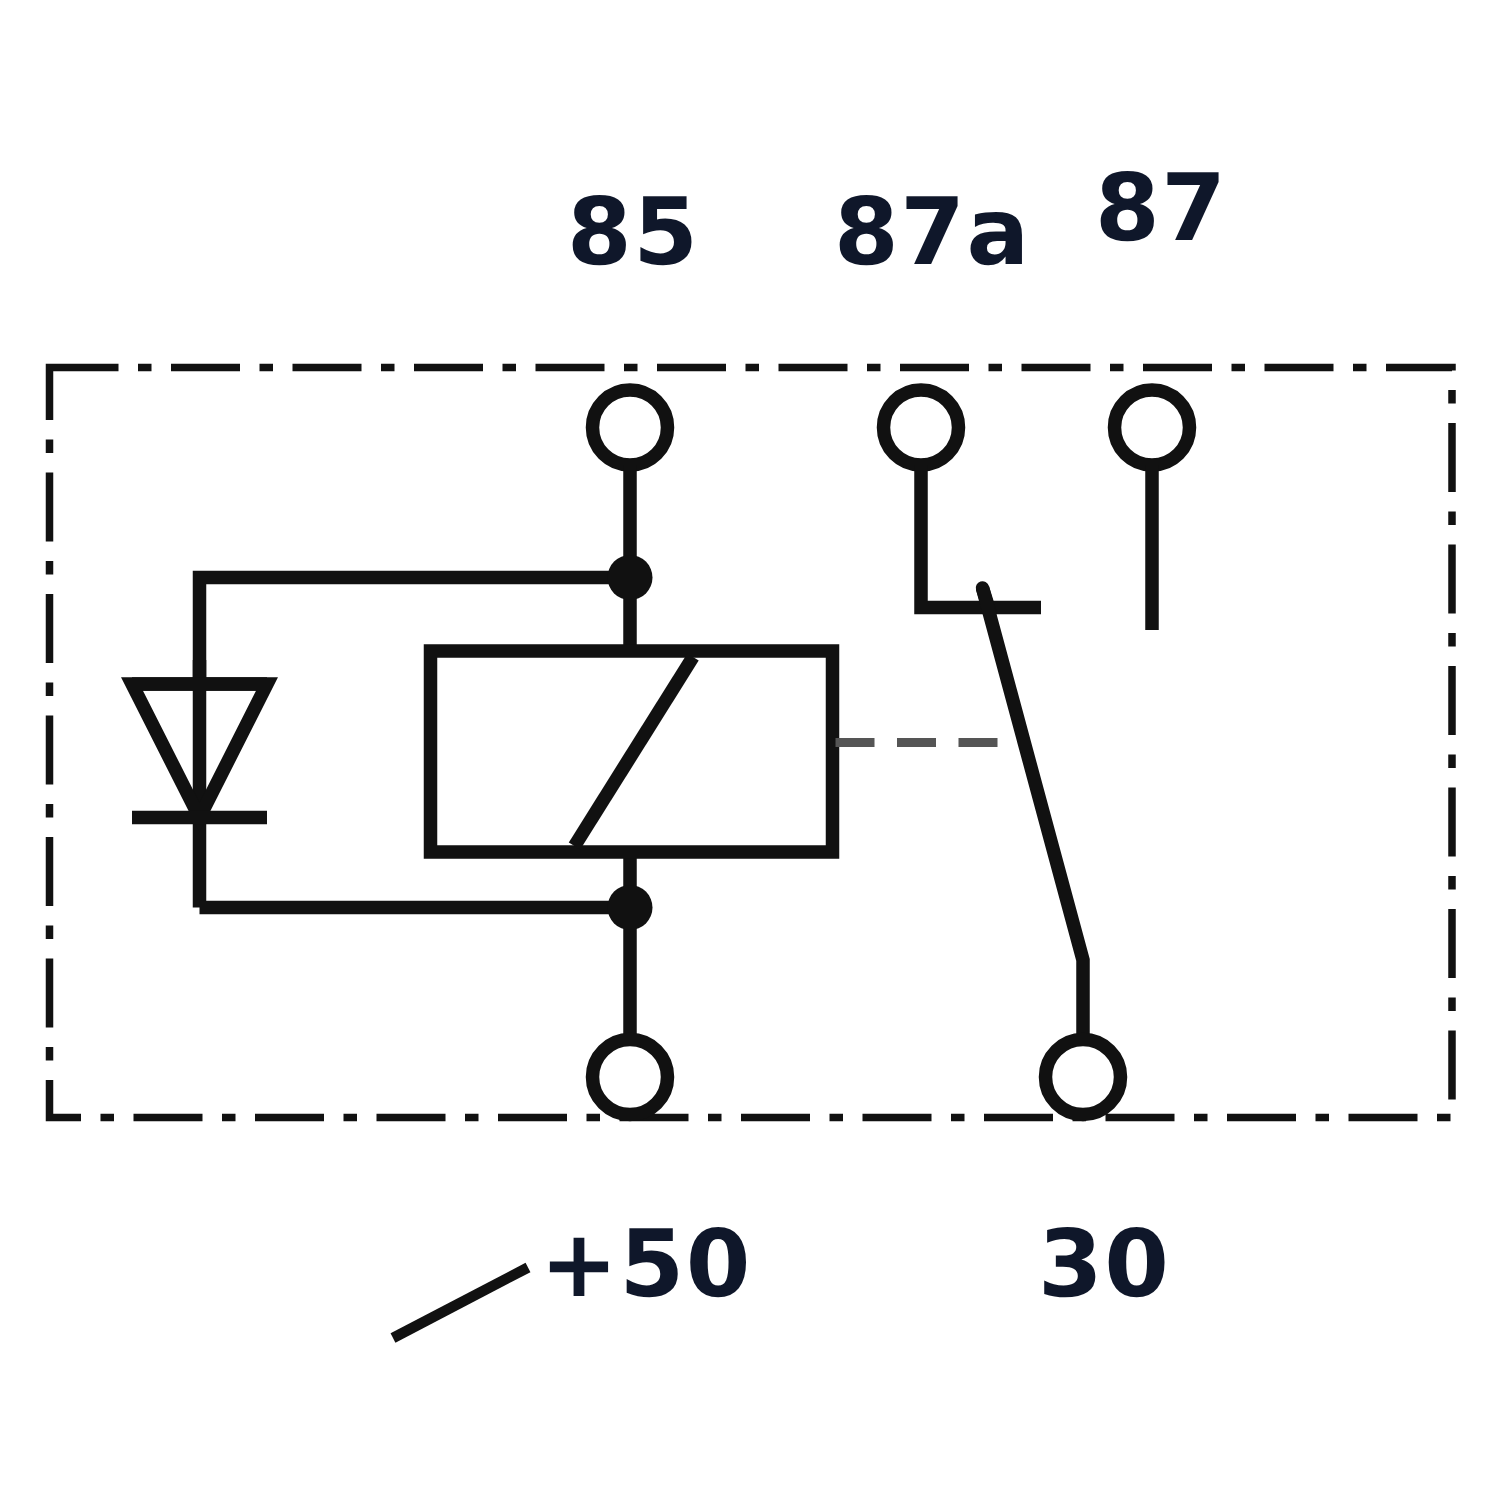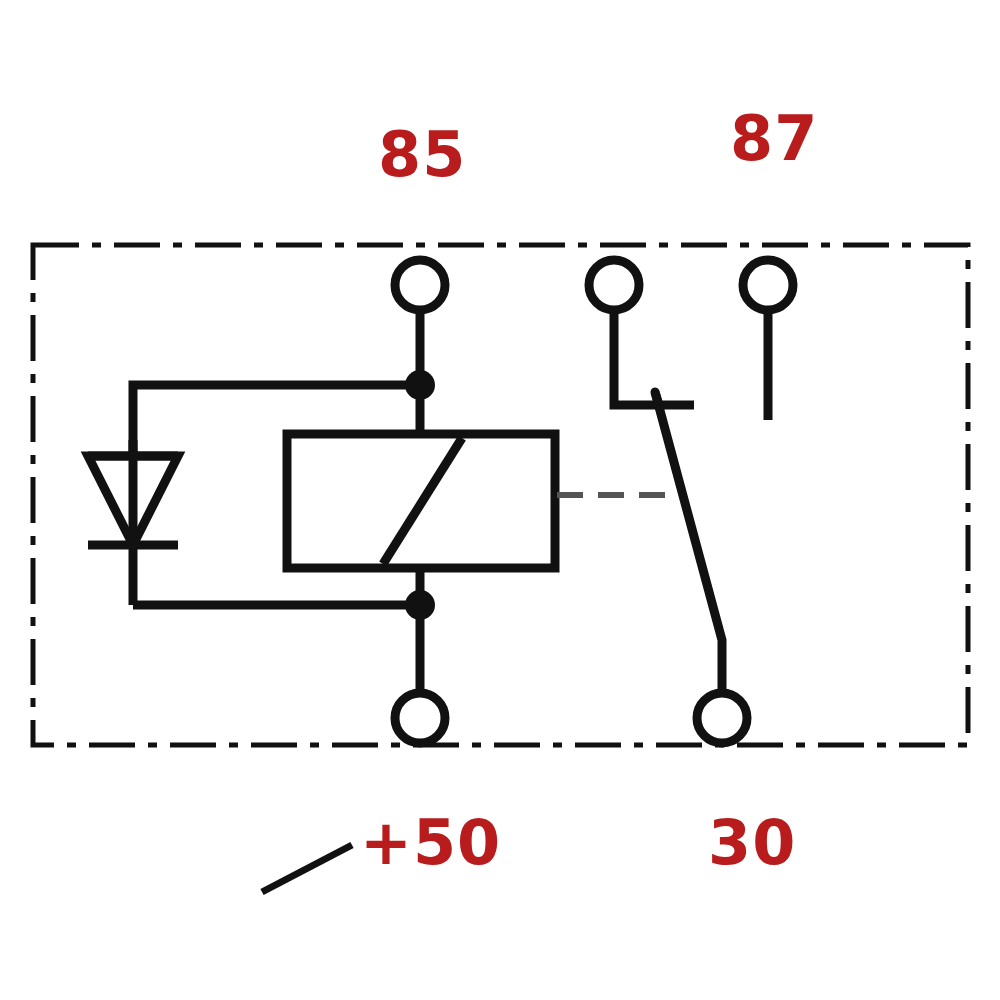--- a/index.html
+++ b/index.html
@@ -23,31 +23,31 @@
     top: 0;
     left: 0;
     width: 1000px;
     height: 1000px;
   }
   .term-label {
     position: absolute;
     font-family: "DejaVu Sans", sans-serif;
     font-weight: 700;
     font-size: 62px;
-    color: #b91c1c;
+    color: #0f172a;
     letter-spacing: 1px;
     white-space: nowrap;
     line-height: 1;
     user-select: none;
   }
   .lbl-85   { left: 378px; top: 124px; }
   .lbl-87a  { left: 556px; top: 124px; }
   .lbl-87   { left: 730px; top: 108px; }
   .lbl-86   { left: 360px; top: 812px; }
-  .lbl-30   { left: 692px; top: 812px; margin-left: 16px; }
+  .lbl-30   { left: 692px; top: 812px; }
 </style>
 </head>
 <body>
 
 <div id="canvas">
 
   <svg id="schematic" viewBox="0 0 1000 1000" xmlns="http://www.w3.org/2000/svg">
 
     <rect x="33" y="245" width="935" height="500" fill="none" stroke="#111111" stroke-width="5" stroke-dasharray="46 13 9 13" stroke-linecap="butt"></rect>
 
@@ -110,17 +110,18 @@
     </g>
 
     <circle cx="420" cy="385" r="15" fill="#111111"></circle>
     <circle cx="420" cy="605" r="15" fill="#111111"></circle>
 
     <line x1="262" y1="892" x2="352" y2="845" stroke="#111111" stroke-width="7" stroke-linecap="butt"></line>
 
   </svg>
 
   <div class="term-label lbl-85">85</div>
+  <div class="term-label lbl-87a">87a</div>
   <div class="term-label lbl-87">87</div>
   <div class="term-label lbl-86">+50</div>
   <div class="term-label lbl-30">30</div>
 
 </div>
 
 </body></html>

